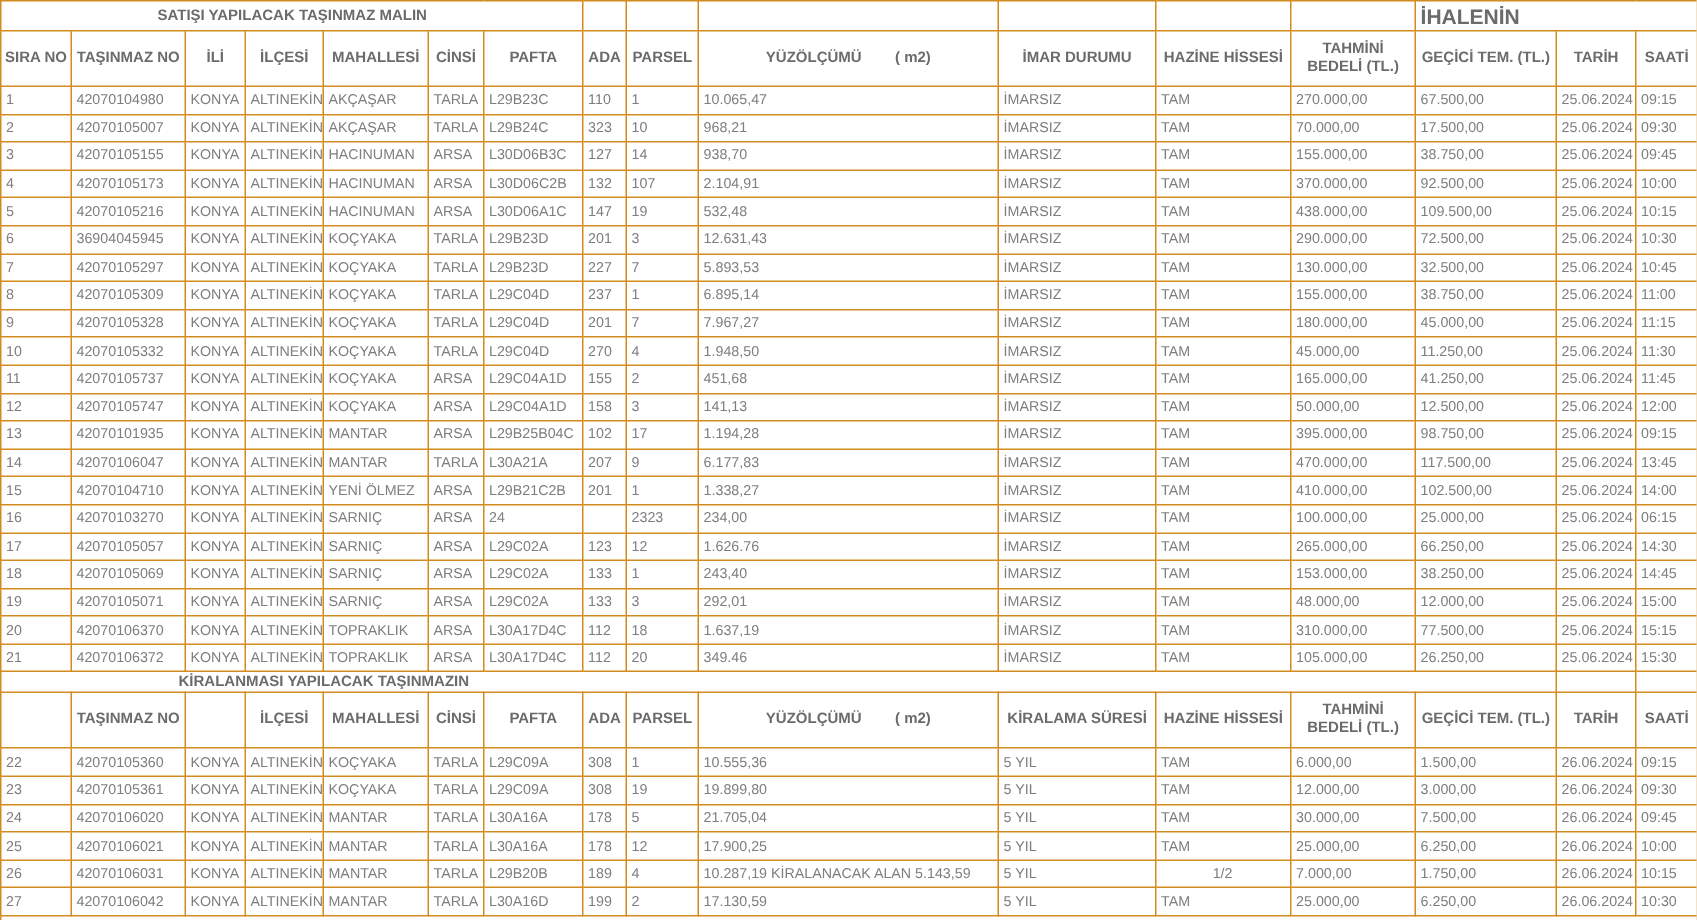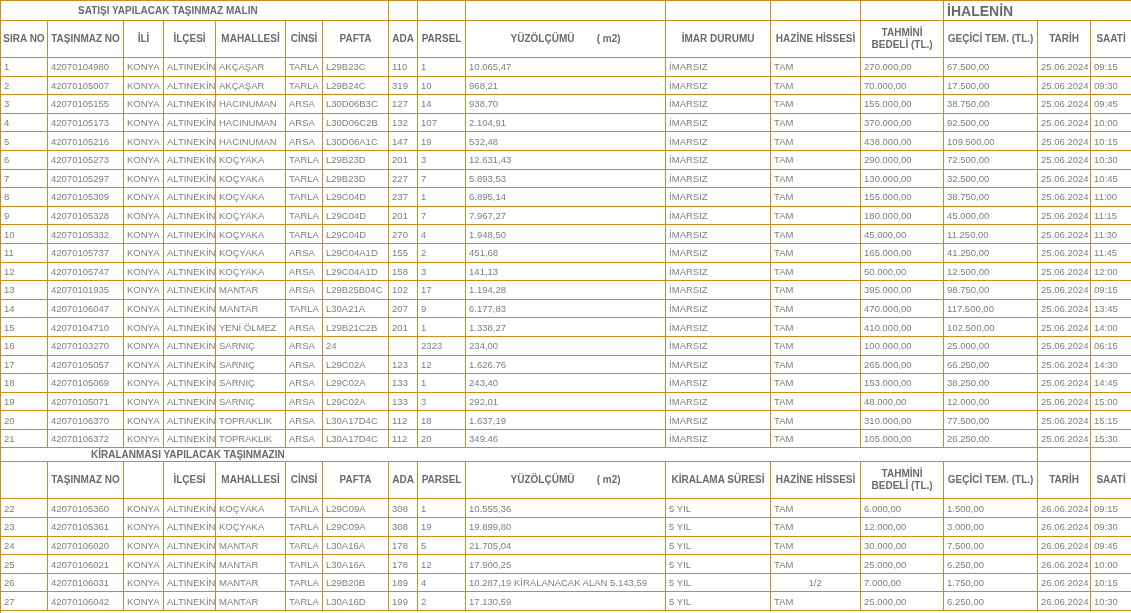--- a/index.html
+++ b/index.html
@@ -37,22 +37,22 @@
   .head-row{height:37px;}
   tbody.data tr{height:18.6px;}
   .bottom-row{height:5px;}
   .section-title{
     font-weight:bold;
     font-size:10px;
     color:#6b6b6b;
     text-align:left;
     white-space:nowrap;
   }
-  .offset-sale{padding-left:77px;}
-  .offset-rental{padding-left:90px;}
+  .offset-sale{padding-left:104px;}
+  .offset-rental{padding-left:118px;}
   .ihalenin{
     font-weight:bold;
     font-size:14px;
     color:#6b6b6b;
     text-align:left;
     padding-left:3px;
   }
   td.center{text-align:center;padding-left:0;}
 </style>
 </head>
@@ -129,21 +129,21 @@
         <td>09:15</td>
       </tr>
       <tr>
         <td>2</td>
         <td>42070105007</td>
         <td>KONYA</td>
         <td>ALTINEKİN</td>
         <td>AKÇAŞAR</td>
         <td>TARLA</td>
         <td>L29B24C</td>
-        <td>319</td>
+        <td>323</td>
         <td>10</td>
         <td>968,21</td>
         <td>İMARSIZ</td>
         <td>TAM</td>
         <td>70.000,00</td>
         <td>17.500,00</td>
         <td>25.06.2024</td>
         <td>09:30</td>
       </tr>
       <tr>
@@ -195,21 +195,21 @@
         <td>532,48</td>
         <td>İMARSIZ</td>
         <td>TAM</td>
         <td>438.000,00</td>
         <td>109.500,00</td>
         <td>25.06.2024</td>
         <td>10:15</td>
       </tr>
       <tr>
         <td>6</td>
-        <td>42070105273</td>
+        <td>36904045945</td>
         <td>KONYA</td>
         <td>ALTINEKİN</td>
         <td>KOÇYAKA</td>
         <td>TARLA</td>
         <td>L29B23D</td>
         <td>201</td>
         <td>3</td>
         <td>12.631,43</td>
         <td>İMARSIZ</td>
         <td>TAM</td>

